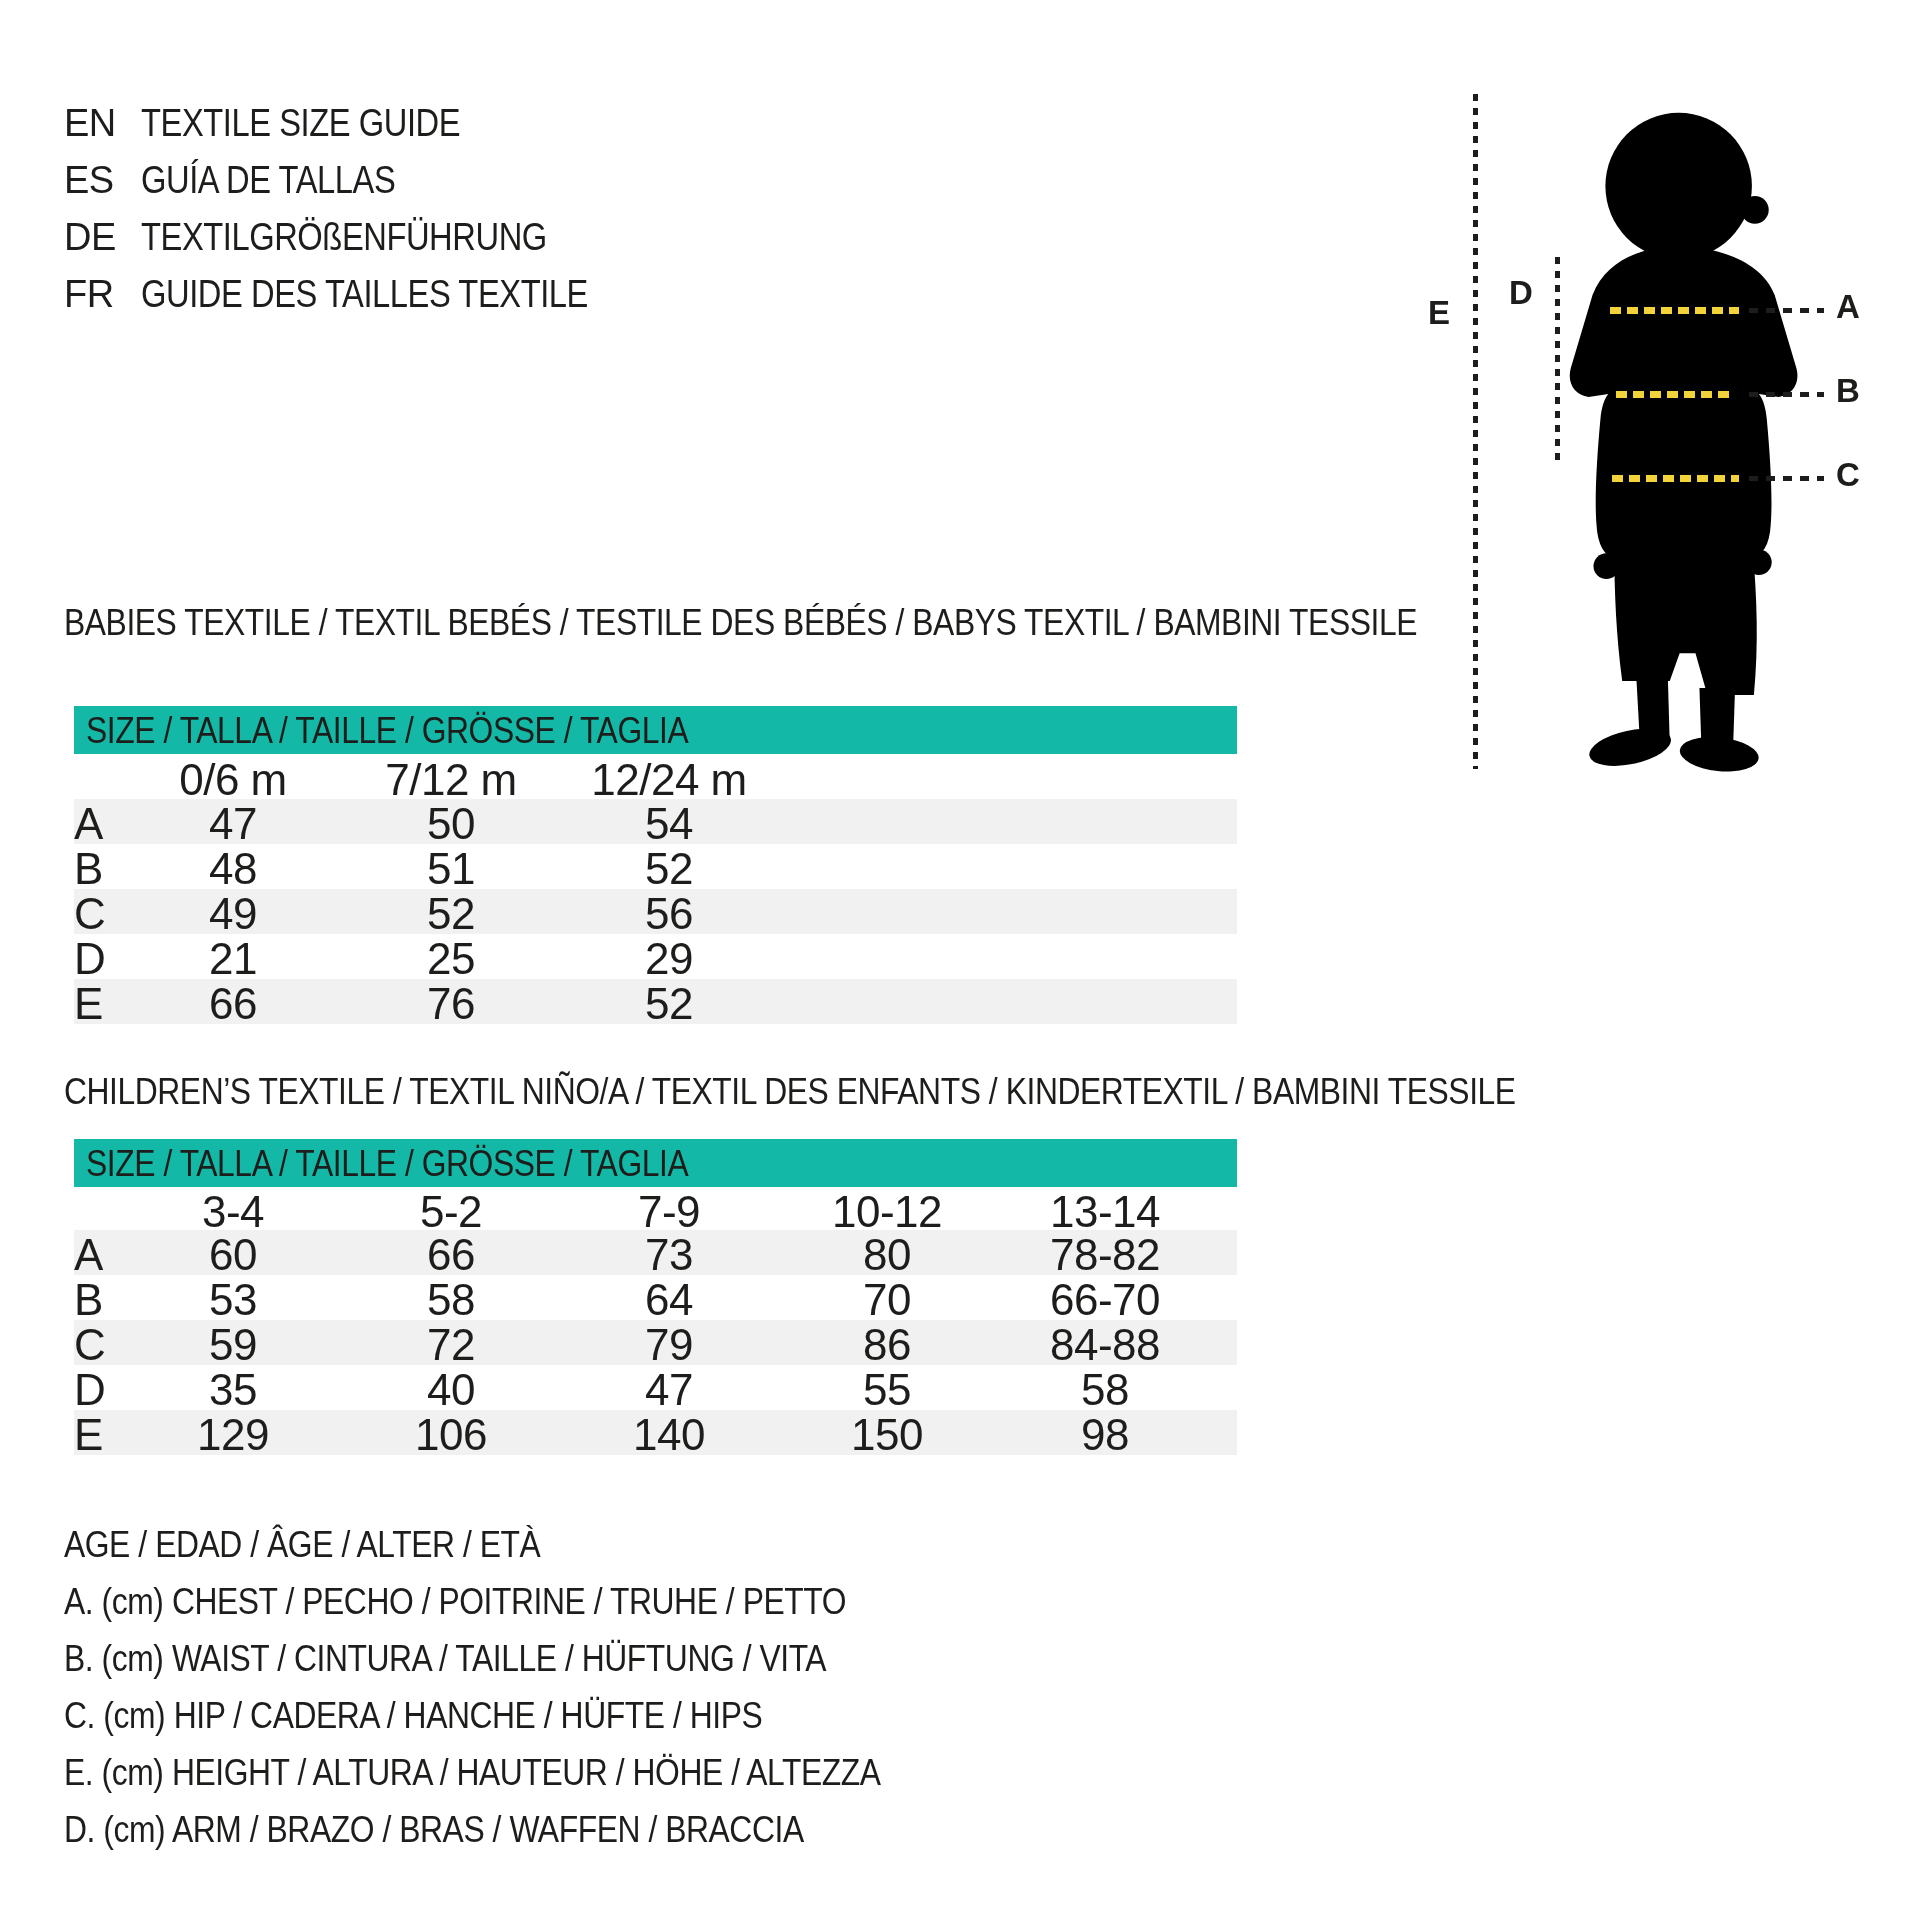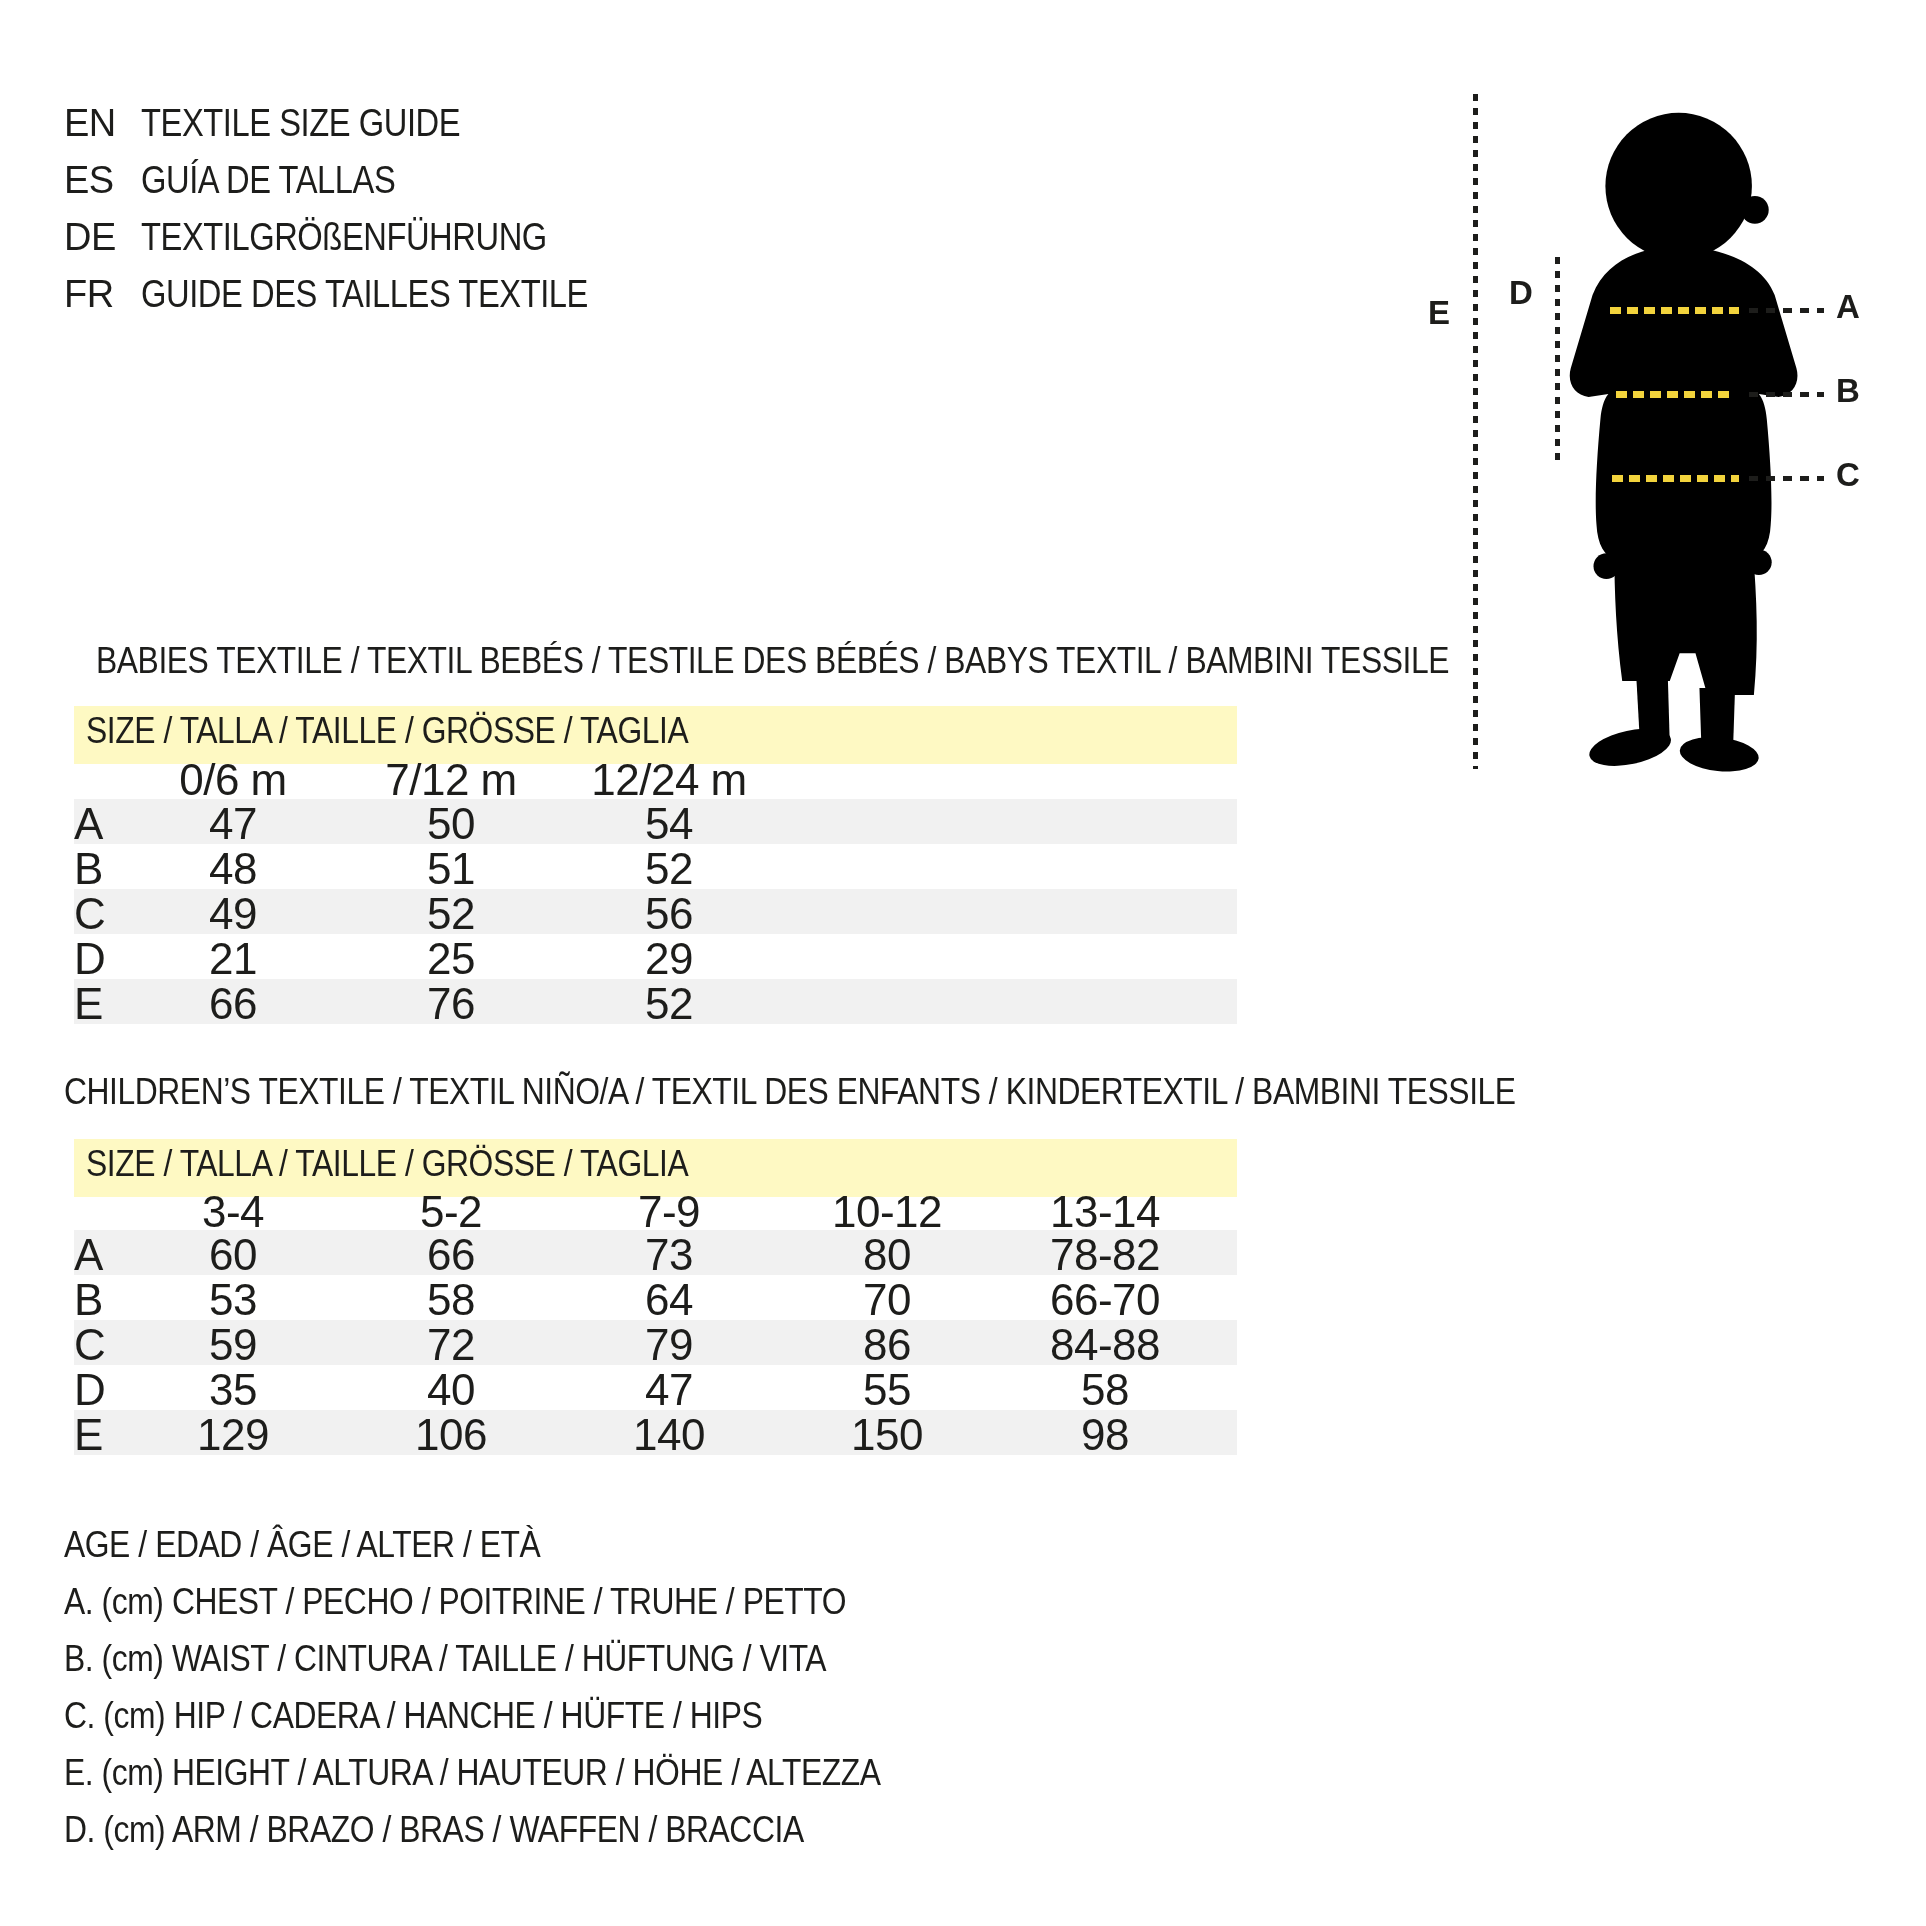--- a/index.html
+++ b/index.html
@@ -14,22 +14,22 @@
 
   
   .header{left:64px;top:95px;}
   .lang-row{display:grid;grid-template-columns:77px auto;align-items:center;height:57px;font-size:38px;}
 
   
   .section-title{left:64px;font-size:37px;height:48px;line-height:48px;}
 
   
   .size-bar{
-    left:74px;width:1163px;height:58px;box-sizing:border-box;
-    background:#fef9c3;font-size:37px;line-height:50px;padding-left:12px;
+    left:74px;width:1163px;height:48px;box-sizing:border-box;
+    background:#14b8a6;font-size:37px;line-height:50px;padding-left:12px;
   }
   .thead,.t-row{display:grid;align-items:center;font-size:44px;}
   .grid-babies{grid-template-columns:50px 218px 218px 218px;}
   .grid-children{grid-template-columns:50px 218px 218px 218px 218px 218px;}
   .thead{height:44px;}
   .rows{width:1163px;}
   .t-row{height:45px;}
   .t-row.band{background:#f1f1f1;}
   .cell-c{text-align:center;}
   .cell-l{text-align:left;}
@@ -115,21 +115,21 @@
   <div class="dash-yellow" style="left:196px;top:391px;width:127px;"></div>
   <div class="dash-black" style="left:333px;top:392px;width:75px;"></div>
 
   <span class="marker" style="left:420px;top:204px;">A</span>
   <span class="marker" style="left:420px;top:288px;">B</span>
   <span class="marker" style="left:420px;top:372px;">C</span>
   <span class="marker" style="left:93px;top:190px;">D</span>
   <span class="marker" style="left:12px;top:210px;">E</span>
 </div>
 
-<div class="abs section-title" style="top:637px;margin-left:32px;">
+<div class="abs section-title" style="top:599px;">
   <span class="sq">BABIES TEXTILE / TEXTIL BEBÉS / TESTILE DES BÉBÉS / BABYS TEXTIL / BAMBINI TESSILE</span>
 </div>
 
 <div class="abs size-bar" style="top:706px;">
   <span class="sq">SIZE / TALLA / TAILLE / GRÖSSE / TAGLIA</span>
 </div>
 
 <div class="abs thead grid-babies" style="left:74px;top:755px;width:1163px;">
   <span class="cell-l"></span>
   <span class="cell-c">0/6 m</span>

